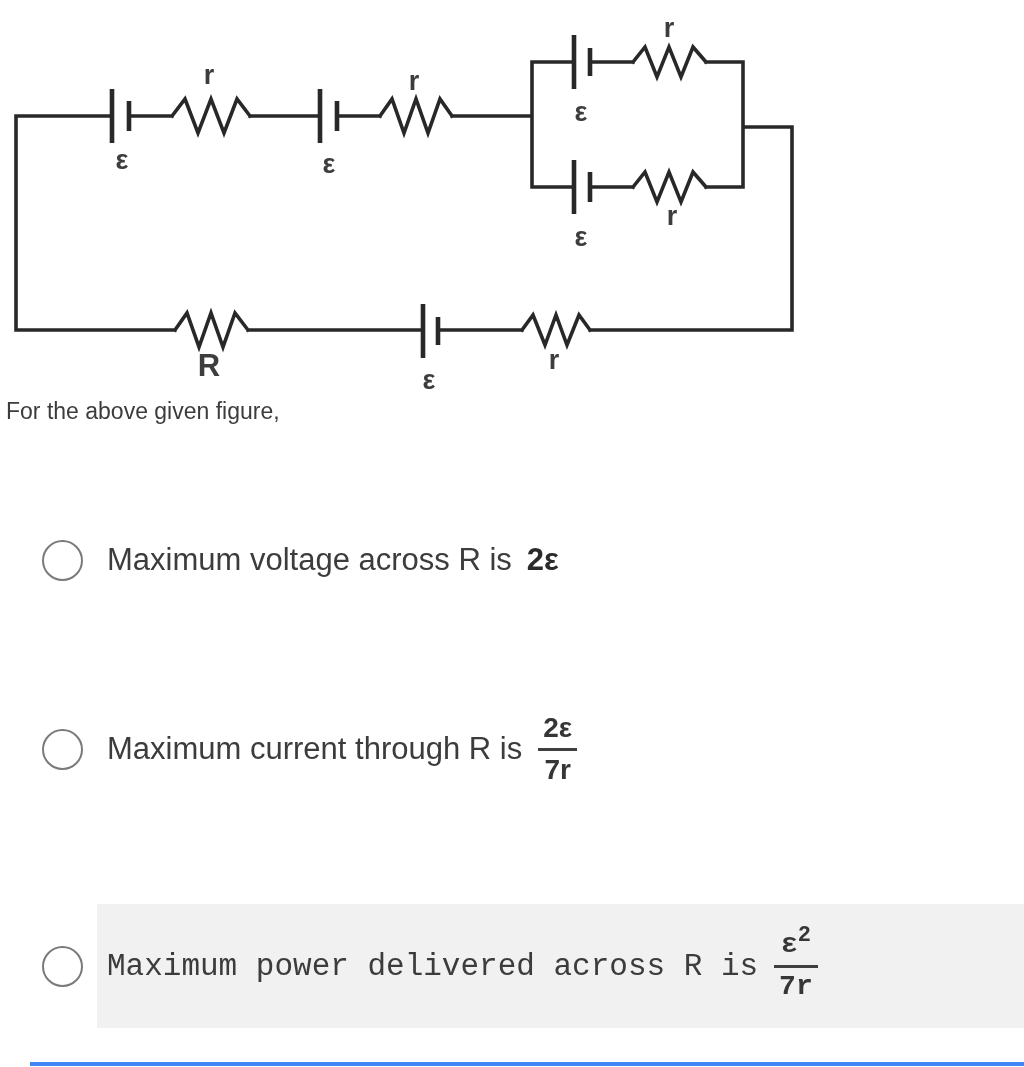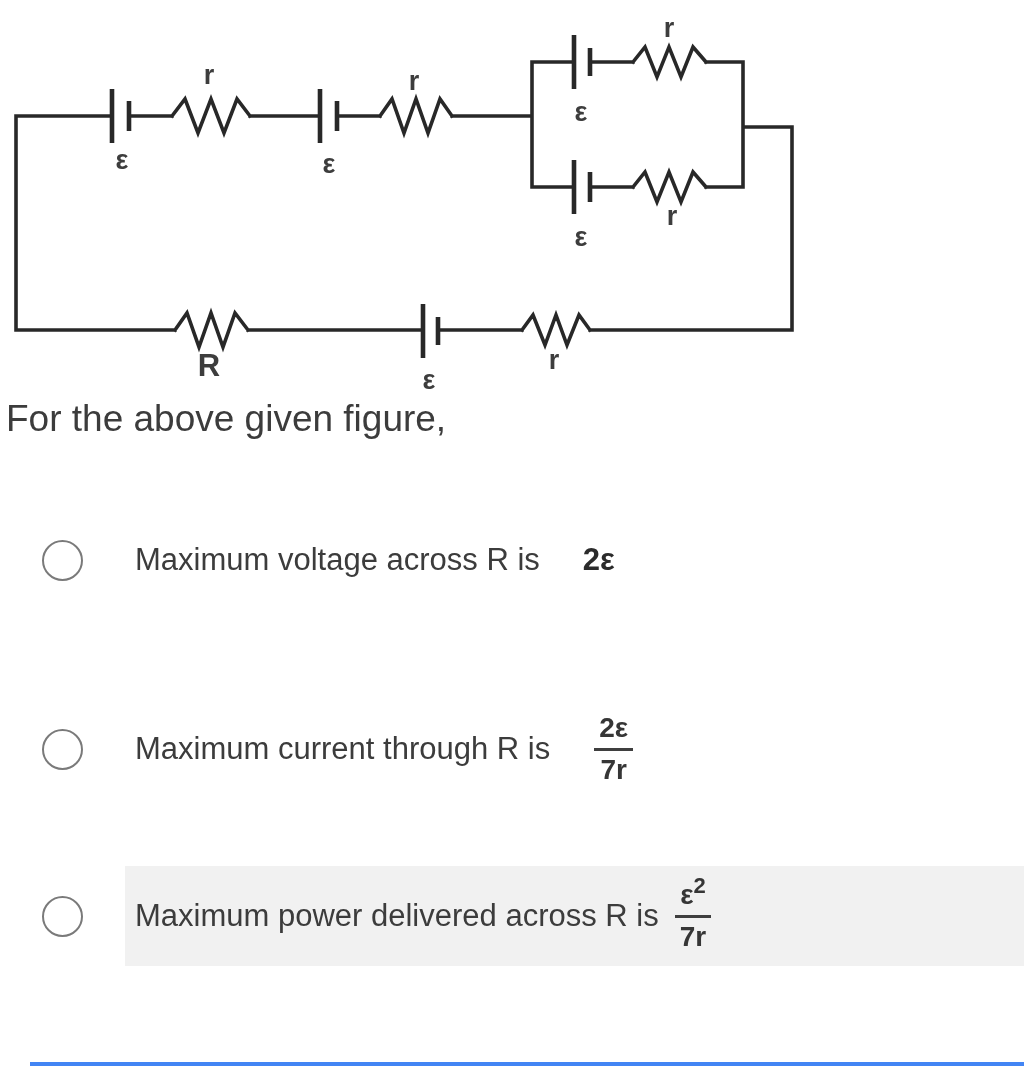--- a/index.html
+++ b/index.html
@@ -8,26 +8,26 @@
     font-family:"Liberation Sans","DejaVu Sans",sans-serif;overflow:hidden;
   }
   
   #circuit{position:absolute;left:0;top:0;}
   #circuit path.wire{fill:none;stroke:#282828;stroke-width:3.6;stroke-linejoin:miter;stroke-linecap:square;}
   #circuit path.plate{fill:none;stroke:#282828;stroke-width:4.6;stroke-linecap:butt;}
   #circuit text{fill:#3d3d3d;font-weight:bold;font-size:27px;text-anchor:middle;
     font-family:"Liberation Sans","DejaVu Sans",sans-serif;}
   #circuit text.big{font-size:31px;}
   
-  #question{position:absolute;left:6px;top:398px;font-size:37px;color:#3c3c3c;}
+  #question{position:absolute;left:6px;top:398px;font-size:23px;color:#3c3c3c;}
   
-  .option{position:absolute;left:42px;right:0;display:flex;align-items:center;gap:28px;}
+  .option{position:absolute;left:42px;right:0;display:flex;align-items:center;}
   #opt1{top:536px;height:48px;}
   #opt2{top:700px;height:98px;}
-  #opt3{top:866px;height:100px;}
+  #opt3{top:904px;height:124px;font-family:Liberation Mono, monospace;}
   .radio{width:37px;height:37px;border:2.5px solid #7a7a7a;border-radius:50%;
     background:#fff;flex:none;box-sizing:content-box;cursor:pointer;}
   .opt-text{margin-left:24px;font-size:31px;color:#3c3c3c;white-space:nowrap;}
   .val{margin-left:15px;font-size:31px;font-weight:bold;color:#2b2b2b;}
   .frac{display:inline-flex;flex-direction:column;align-items:center;margin-left:16px;
     font-weight:bold;color:#363636;font-size:28px;line-height:1.15;}
   .frac .bar{align-self:stretch;height:3px;background:#3f3f3f;margin:3px 0;}
   .frac .num,.frac .den{padding:0 5px;}
   .frac sup{font-size:22px;line-height:0;vertical-align:11px;}
   .band{flex:1;align-self:stretch;display:flex;align-items:center;

